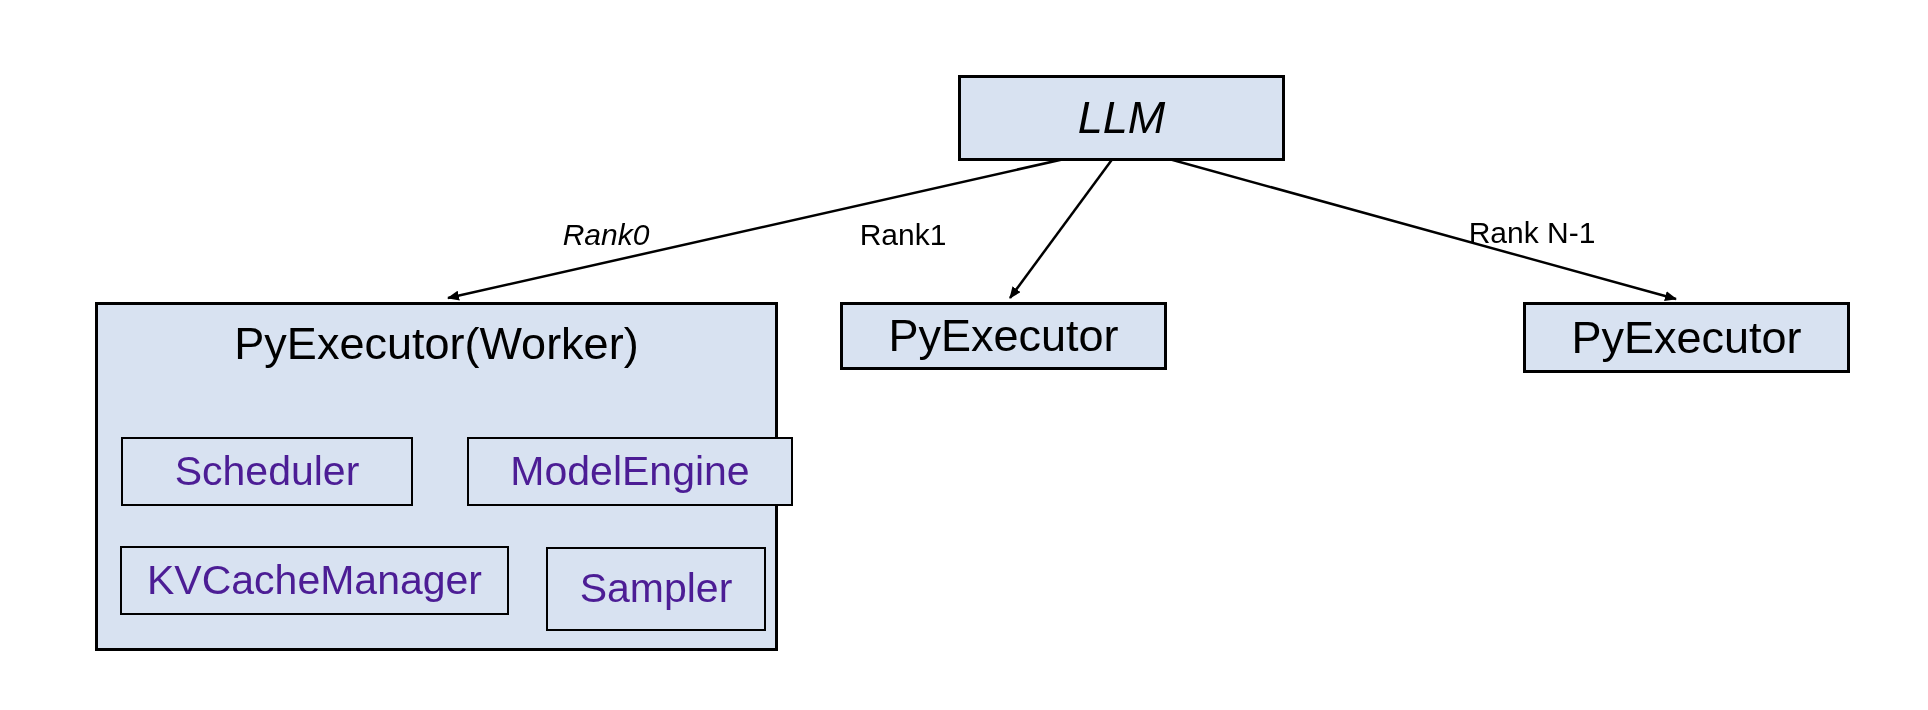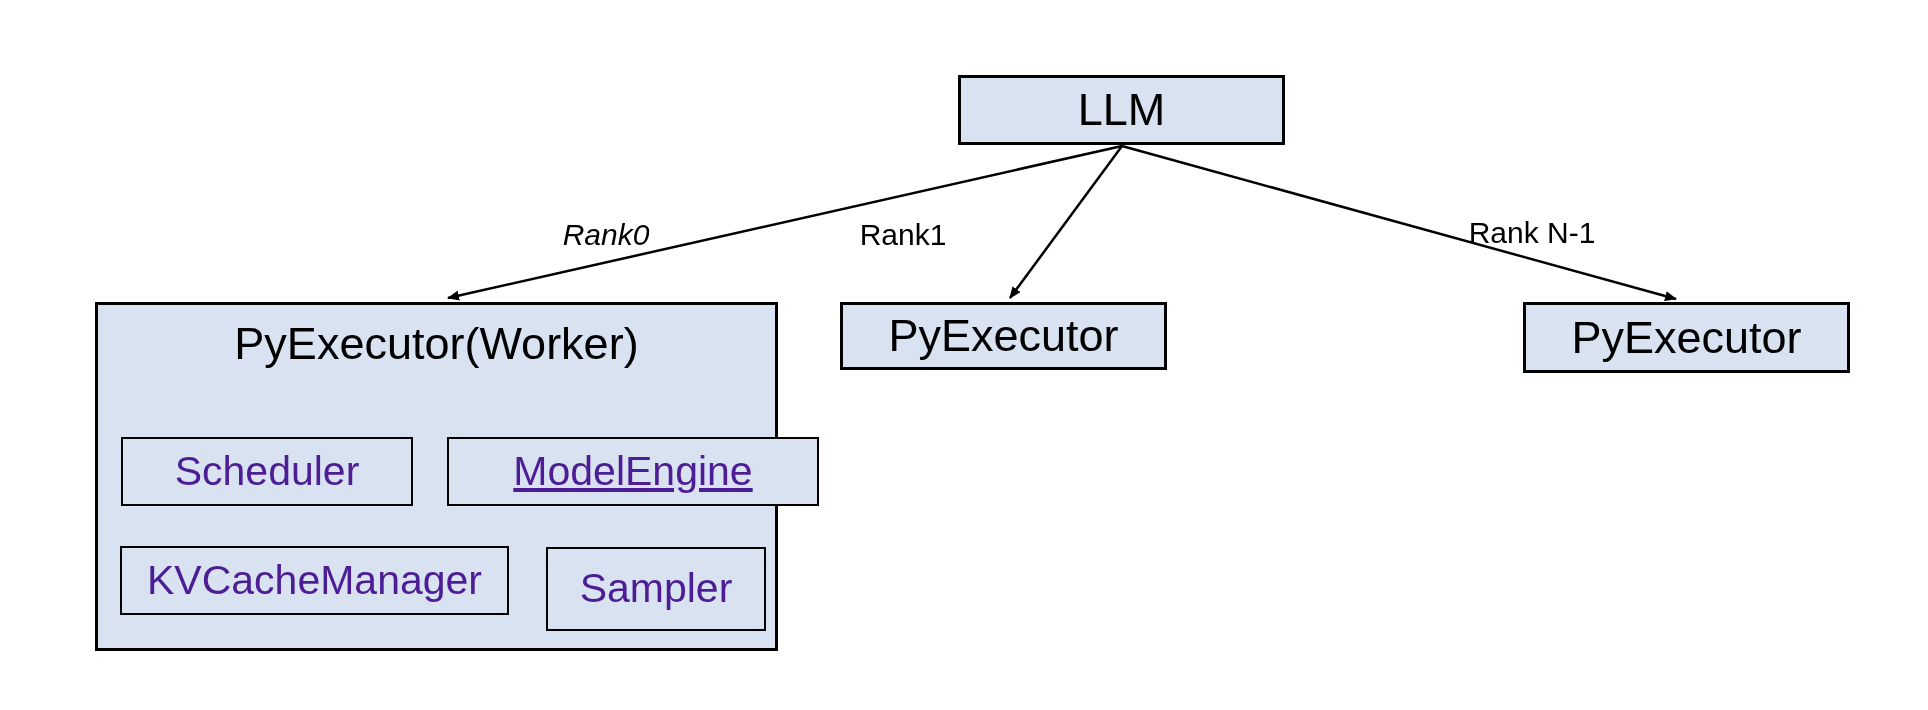--- a/index.html
+++ b/index.html
@@ -29,41 +29,41 @@
     background: #d8e2f1;
     border: 3px solid #000000;
     color: #000000;
     display: flex;
     align-items: center;
     justify-content: center;
     font-size: 45px;
     line-height: 1.1;
     white-space: nowrap;
   }
-  .node-llm      { left: 958px;  top: 75px;  width: 327px; height: 70px; }
+  .node-llm      { left: 958px;  top: 75px;  width: 327px; height: 86px; font-style: italic; }
   .node-worker   { left: 95px;   top: 302px; width: 683px; height: 349px;
                    display: block; }
   .worker-title  { position: absolute; left: 0; top: 14px; width: 100%;
                    text-align: center; font-size: 45px; }
   .node-exec-mid { left: 840px;  top: 302px; width: 327px; height: 68px; }
   .node-exec-rn  { left: 1523px; top: 302px; width: 327px; height: 71px; }
   .inner-node {
     position: absolute;
     box-sizing: border-box;
     background: #d8e2f1;
     border: 2.5px solid #000000;
     color: #4c1d95;
     display: flex;
     align-items: center;
     justify-content: center;
     font-size: 41px;
     white-space: nowrap;
   }
   .inner-scheduler { left: 23px;  top: 132px; width: 292px; height: 69px; }
-  .inner-engine    { left: 349px; top: 132px; width: 372px; height: 69px; text-decoration: underline; }
+  .inner-engine    { left: 369px; top: 132px; width: 326px; height: 69px; }
   .inner-kvcache   { left: 22px;  top: 241px; width: 389px; height: 69px; }
   .inner-sampler   { left: 448px; top: 242px; width: 220px; height: 84px; }
   .edge-label {
     position: absolute;
     transform: translate(-50%, -50%);
     font-size: 30px;
     color: #000000;
     white-space: nowrap;
   }
   .edge-label-rank0  { left: 606px;  top: 235px; font-style: italic; }

